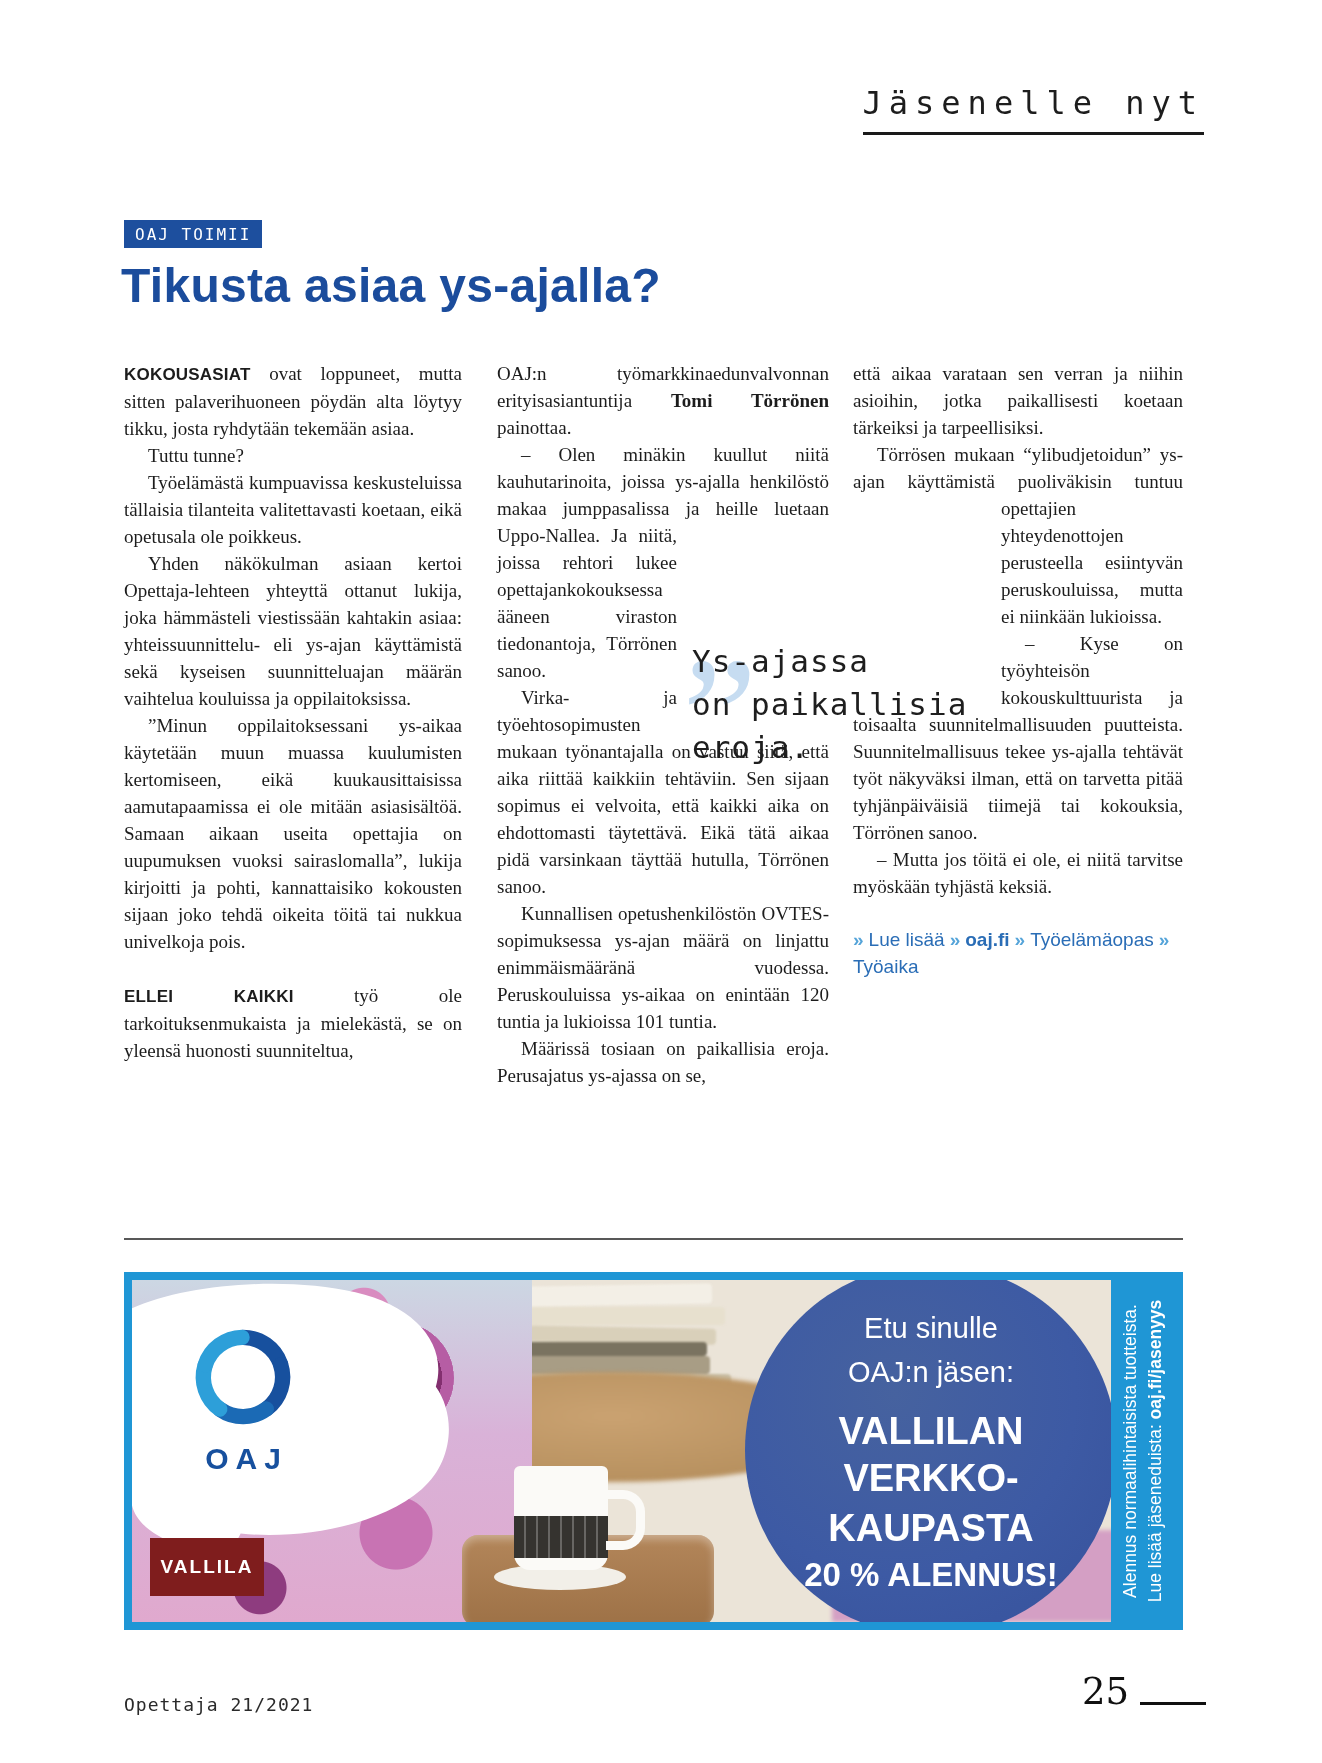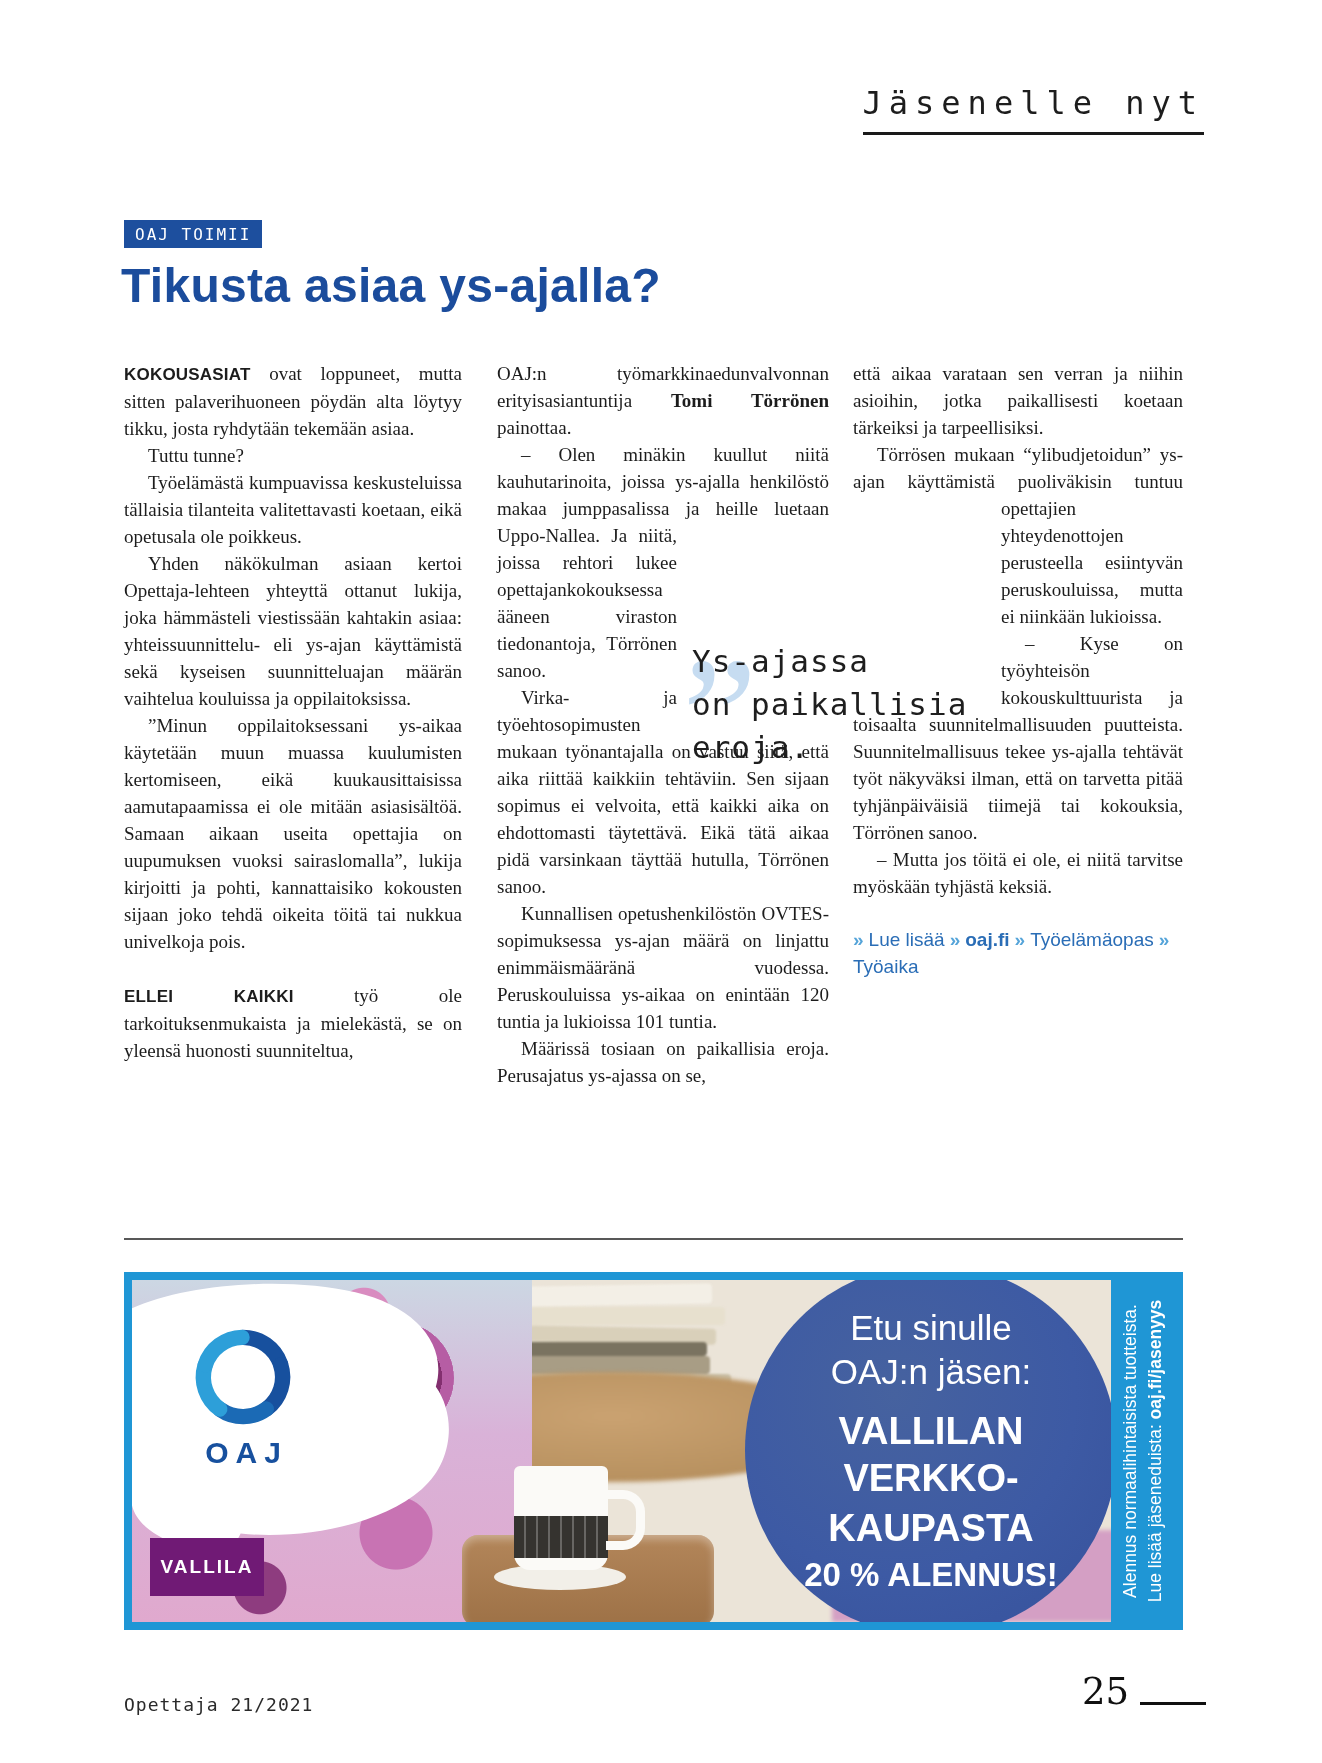--- a/index.html
+++ b/index.html
@@ -91,30 +91,30 @@
              background:linear-gradient(180deg,#b3865a,#9d7146); box-shadow:inset 0 4px 8px rgba(255,255,255,.35); }
   .ph-saucer { left:362px; top:284px; width:132px; height:26px; border-radius:50%; background:#f2efe8; }
   .ph-mug { left:382px; top:186px; width:94px; height:104px; background:#fbfaf7; border-radius:6px 6px 16px 16px; }
   .ph-mug-print { position:absolute; left:0; right:0; bottom:12px; height:42px; background:#35332f;
       background-image:repeating-linear-gradient(90deg, transparent 0 10px, rgba(255,255,255,.25) 10px 12px); }
   .ph-mug-handle { left:474px; top:210px; width:30px; height:42px; border:9px solid #fbfaf7;
                    border-left:none; border-radius:0 22px 22px 0; }
 
   .ad-blob { position:absolute; left:0; top:2px; width:332px; height:302px; }
   .ad-oaj { position:absolute; left:36px; top:40px; width:150px; text-align:center; }
-  .ad-oaj-text { font-family:"Liberation Sans",sans-serif; font-weight:800;
+  .ad-oaj-text { margin-top:6px; font-family:"Liberation Sans",sans-serif; font-weight:800;
                  font-size:30px; letter-spacing:7px; color:#17509e; padding-left:7px; }
-  .ad-vallila { position:absolute; left:18px; top:258px; width:114px; height:58px; background:#701a75;
+  .ad-vallila { position:absolute; left:18px; top:258px; width:114px; height:58px; background:#7f1d1d;
                 color:#fff; font-family:"Liberation Sans",sans-serif; font-weight:700; font-size:19px;
                 letter-spacing:2px; display:flex; align-items:center; justify-content:center; }
   .ad-circle { position:absolute; left:613px; top:-16px; width:372px; height:372px; border-radius:50%;
                background:radial-gradient(circle at 40% 35%, #46629f, #3d5aa4 55%, #36519b); }
   .ad-circle-text { position:absolute; left:613px; top:26px; width:372px; text-align:center; color:#fff;
                     font-family:"Liberation Sans",sans-serif; }
-  .ad-intro { font-size:35px; line-height:44px; font-weight:400; }
+  .ad-intro { font-size:29px; line-height:44px; font-weight:400; }
   .ad-offer { margin-top:14px; font-size:38px; line-height:47px; font-weight:800; }
   .ad-offer-small { font-size:33px; line-height:46px; font-weight:800; }
   .ad-strip { position:absolute; right:0; top:0; bottom:0; width:64px; background:#1f96d5;
               display:flex; align-items:center; justify-content:center; }
   .ad-strip-text { width:336px; flex:none; transform:rotate(-90deg); color:#fff; text-align:center;
                    font-family:"Liberation Sans",sans-serif; font-size:17.5px; line-height:25px; white-space:nowrap; }
   .ad-strip-text b { font-weight:700; }
 
   
   .footer-issue { position:absolute; left:124px; top:1694px; font-family:"DejaVu Sans Mono",monospace;

